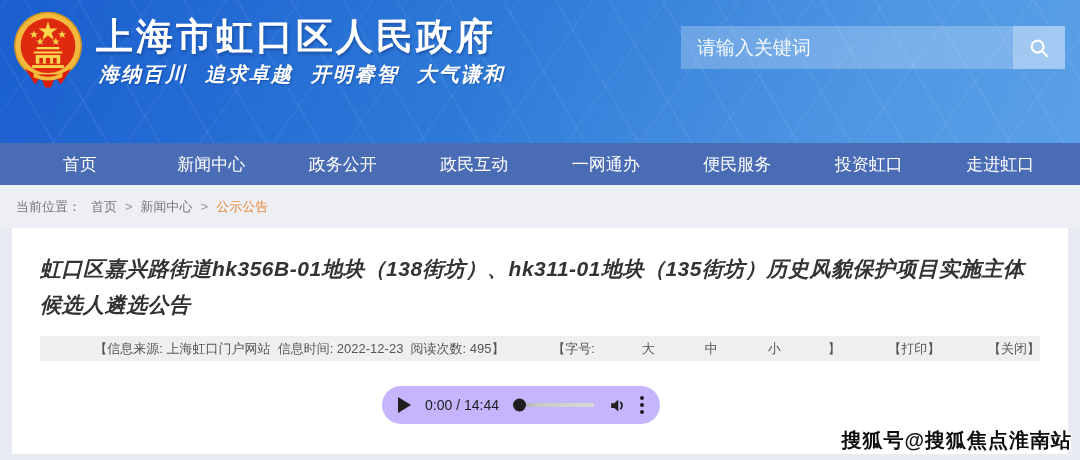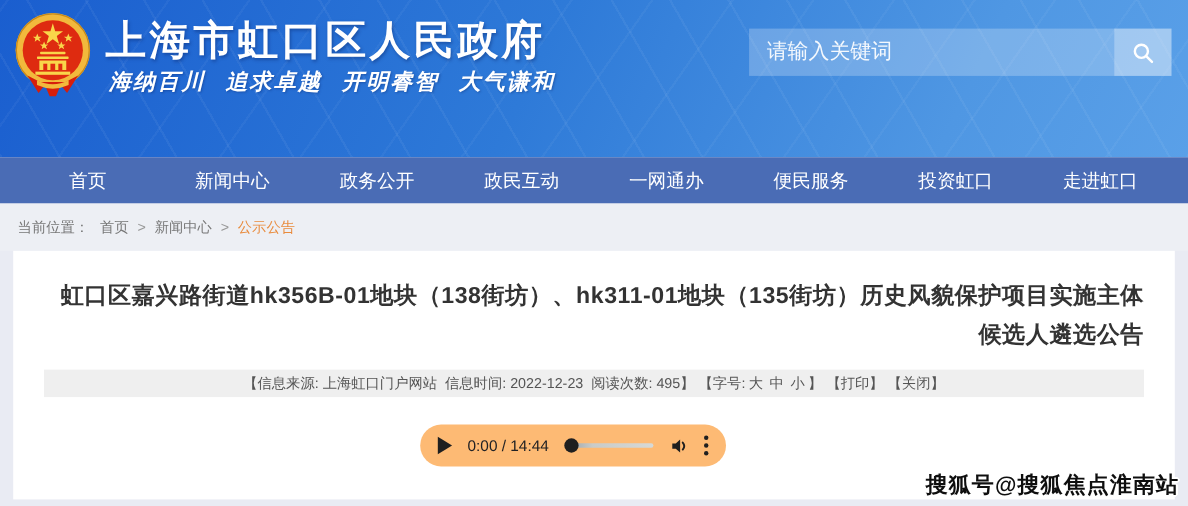--- a/index.html
+++ b/index.html
@@ -75,36 +75,36 @@
   .breadcrumb .sep { color:#999; margin:0 2px; }
   .breadcrumb .crumb.active { color:#e98b3d; cursor:pointer; }
 
   
   .card {
     position:absolute; left:12px; top:228px; width:1056px; height:226px;
     background:#ffffff;
   }
   .article-title {
     margin:23px auto 0; width:1000px;
-    text-align:right; font-size:21px; font-weight:bold; color:#333;
-    line-height:36px; letter-spacing:0.5px;
+    text-align:left; font-size:21px; font-weight:bold; color:#333;
+    line-height:36px; letter-spacing:0.5px;font-style:italic;
   }
   .meta-bar {
     position:absolute; left:28px; top:108px; width:1000px; height:25px;
-    background:#efefef; display:flex; align-items:center; justify-content:center;
-    font-size:13px; color:#555; white-space:pre;
+    background:#efefef; display:flex; align-items:center; justify-content:flex-end;
+    font-size:13px; color:#555; white-space:pre;gap:44px;
   }
   .meta-bar span { white-space:pre; }
   .meta-bar .clickable { cursor:pointer; }
   .meta-bar .fsize { margin:0 3px; cursor:pointer; }
 
   
   .audio-player {
     position:absolute; left:370px; top:158px; width:278px; height:38px;
-    background:#fdba74; border-radius:19px;
+    background:#c4b5fd; border-radius:19px;
     display:flex; align-items:center; padding:0 16px;
   }
   .play-btn {
     width:0; height:0; cursor:pointer;
     border-left:13px solid #1f1f1f;
     border-top:8px solid transparent;
     border-bottom:8px solid transparent;
   }
   .audio-time {
     margin-left:14px; font-size:14px; color:#202124; white-space:pre;

